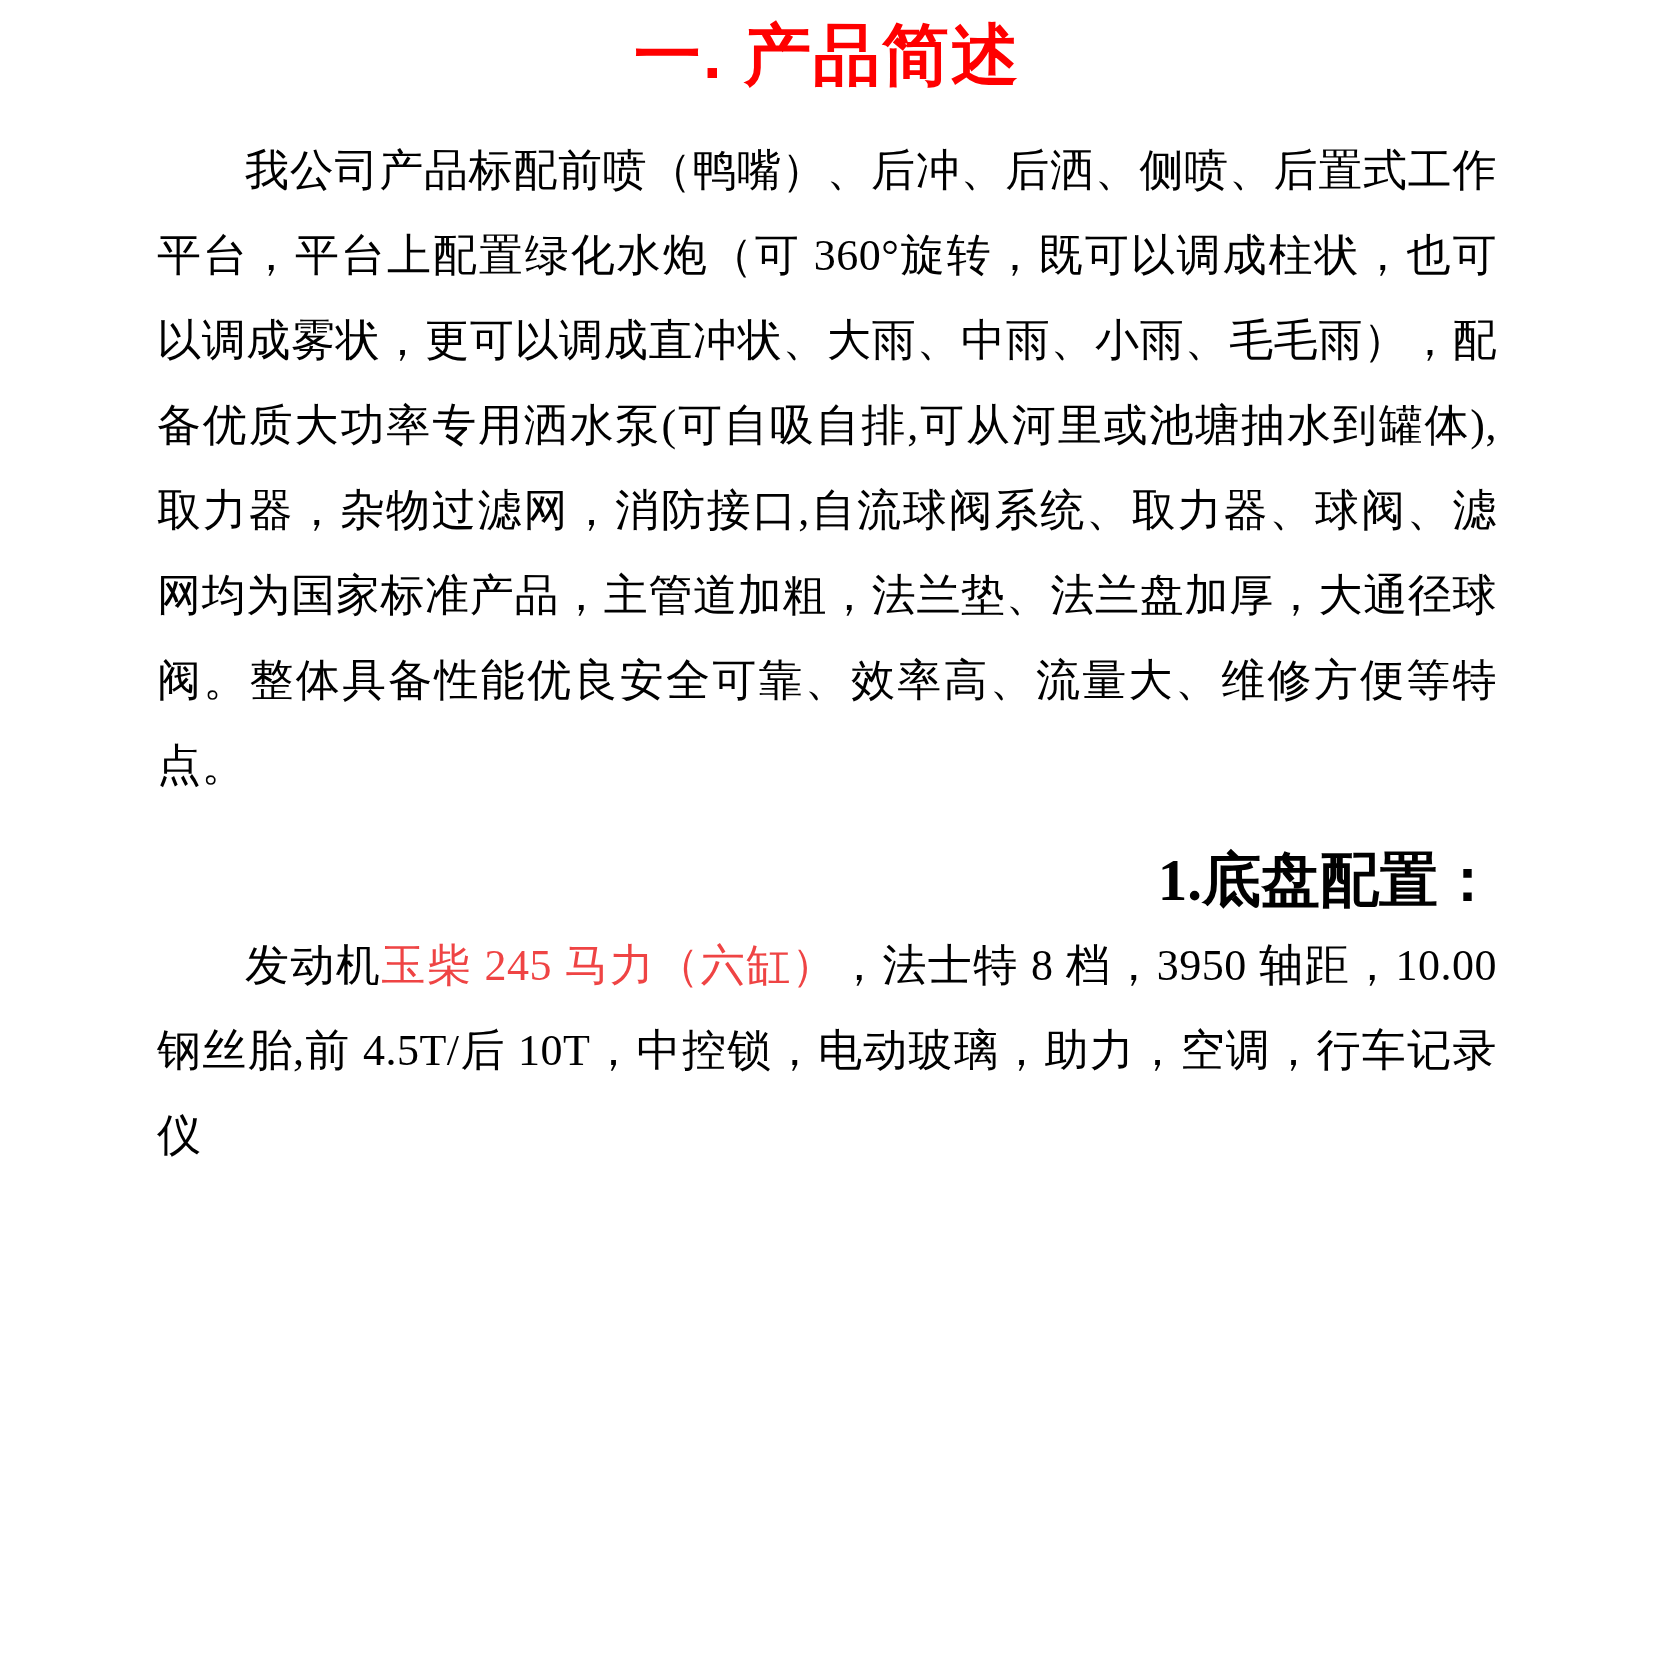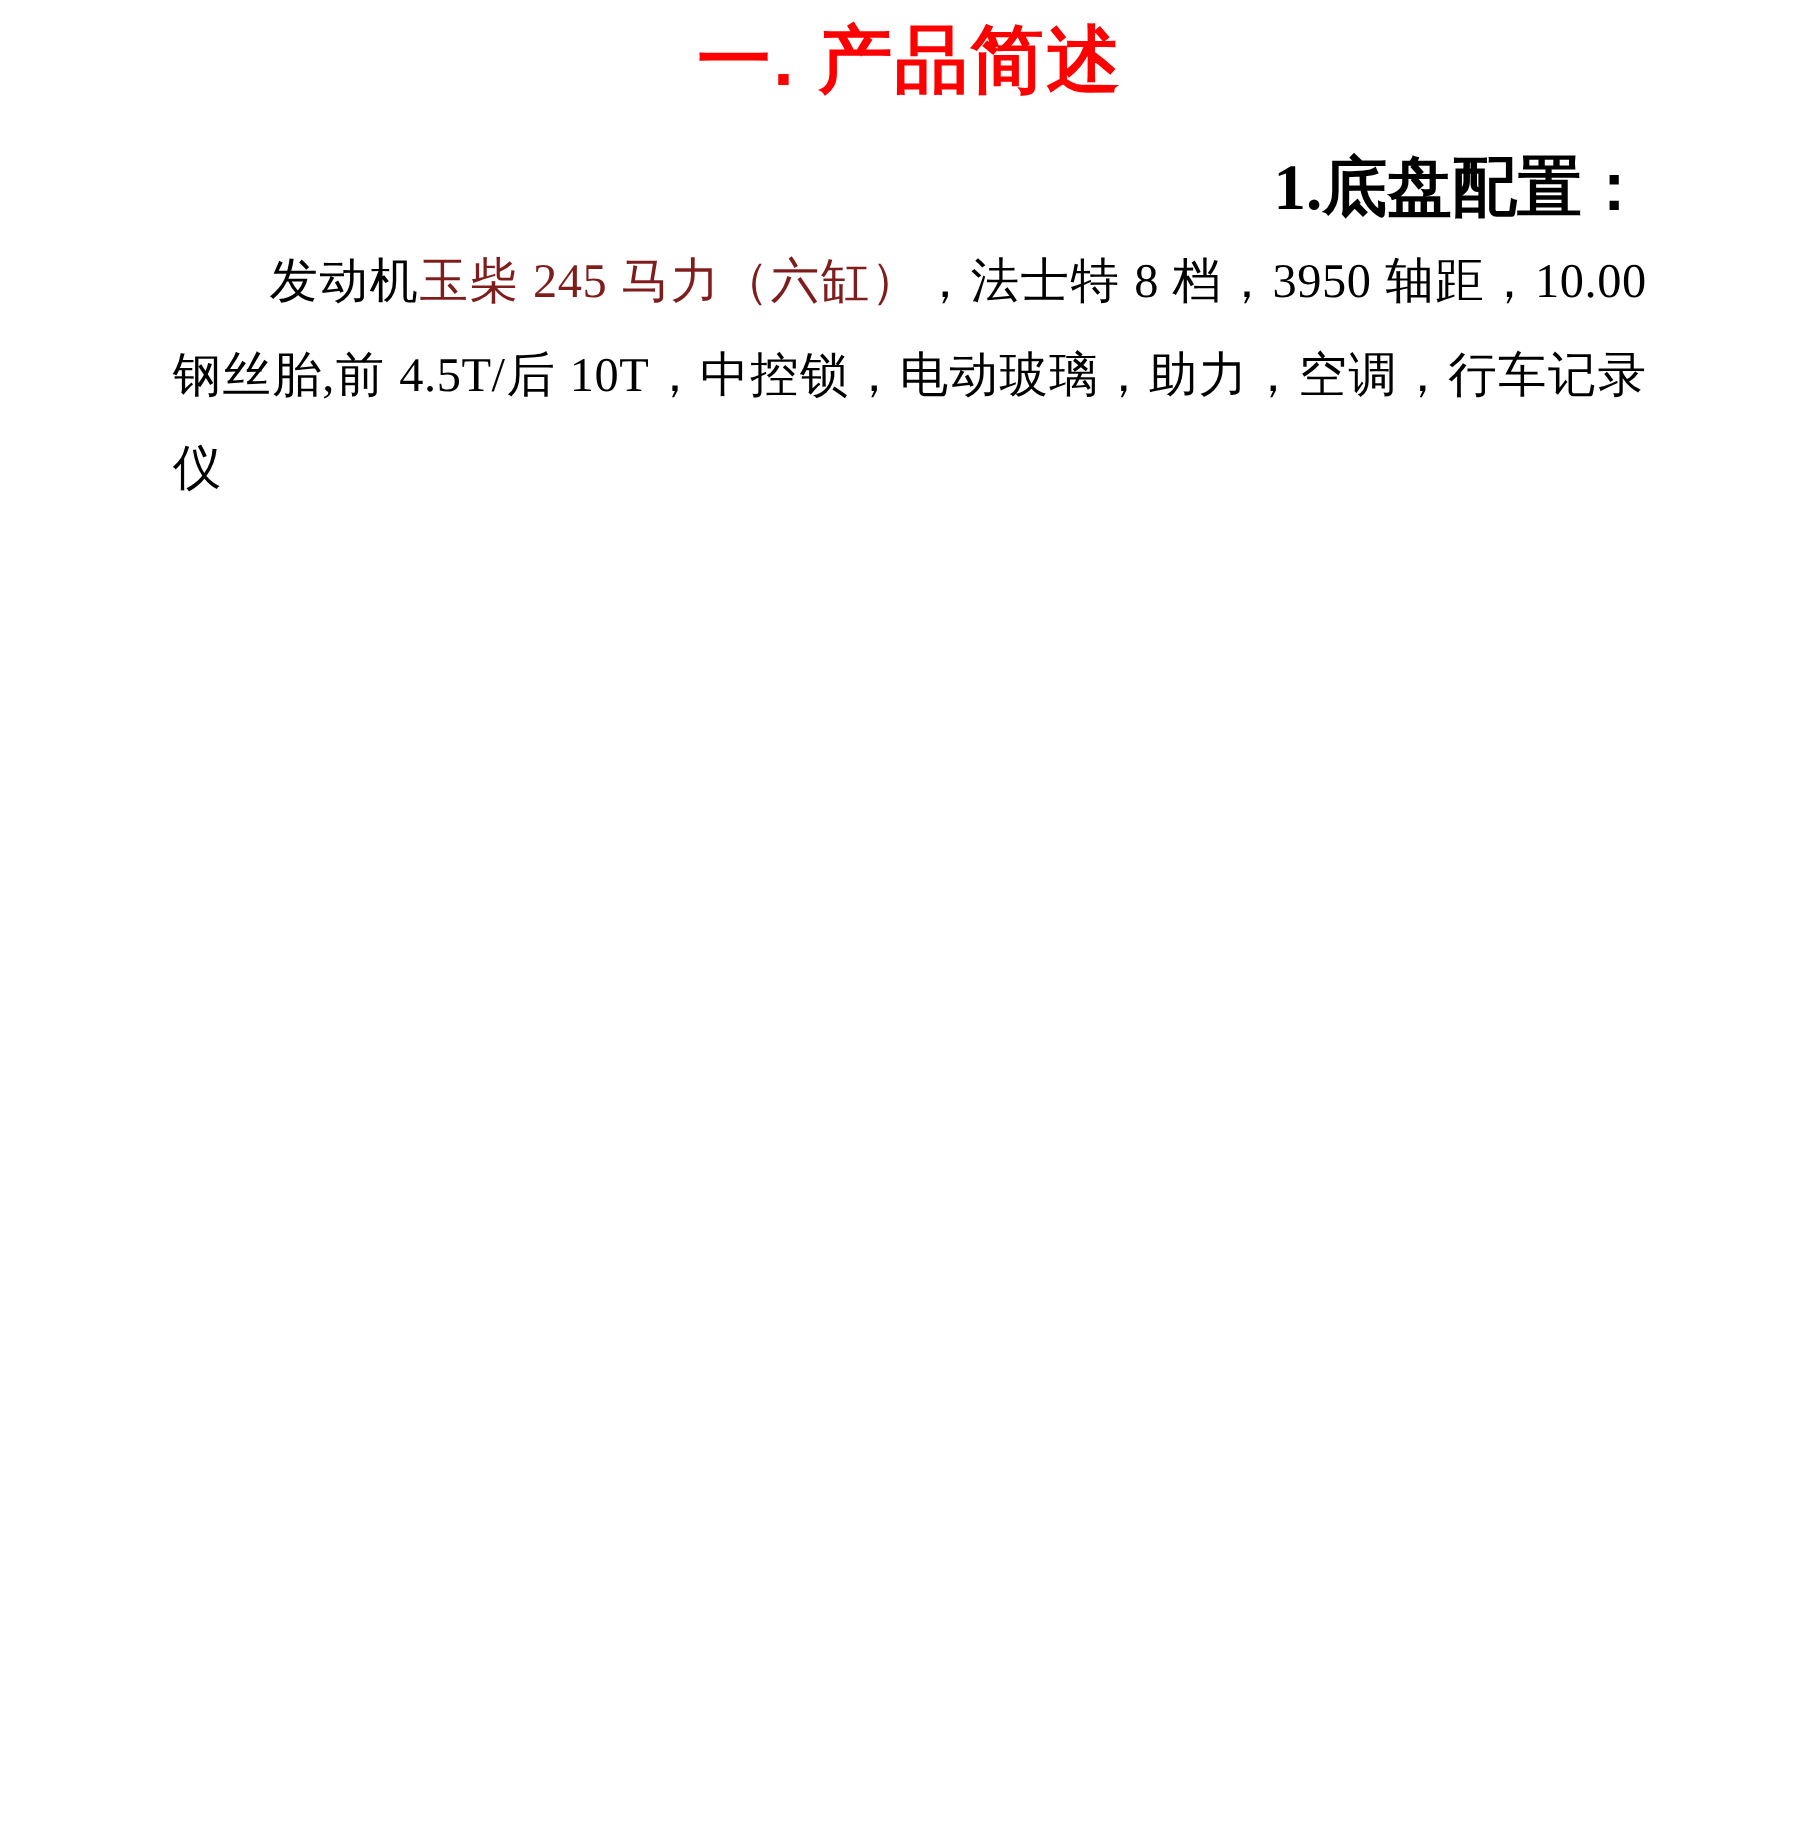--- a/index.html
+++ b/index.html
@@ -48,30 +48,31 @@
     text-indent: 2em;
   }
   .sub-heading {
     margin: 30px 0 0 0;
     font-size: 59px;
     line-height: 85px;
     font-weight: bold;
     text-align: right;
   }
   .red-inline {
-    color: #7f1d1d;
+    color: #ef4444;
   }
 </style>
 </head>
 <body>
 
 <div class="page">
 
   <h1 class="section-title first">一. 产品简述</h1>
 
 
+  <p class="body-para indent">我公司产品标配前喷（鸭嘴）、后冲、后洒、侧喷、后置式工作平台，平台上配置绿化水炮（可 360°旋转，既可以调成柱状，也可以调成雾状，更可以调成直冲状、大雨、中雨、小雨、毛毛雨），配备优质大功率专用洒水泵(可自吸自排,可从河里或池塘抽水到罐体),取力器，杂物过滤网，消防接口,自流球阀系统、取力器、球阀、滤网均为国家标准产品，主管道加粗，法兰垫、法兰盘加厚，大通径球阀。整体具备性能优良安全可靠、效率高、流量大、维修方便等特点。</p>
 
 
   <h2 class="sub-heading">1.底盘配置：</h2>
 
   <p class="body-para indent"><span>发动机</span><span class="red-inline">玉柴 245 马力（六缸）</span><span>，法士特 8 档，3950 轴距，10.00 钢丝胎,前 4.5T/后 10T，中控锁，电动玻璃，助力，空调，行车记录仪</span></p>
 
 </div>
 
 </body></html>

